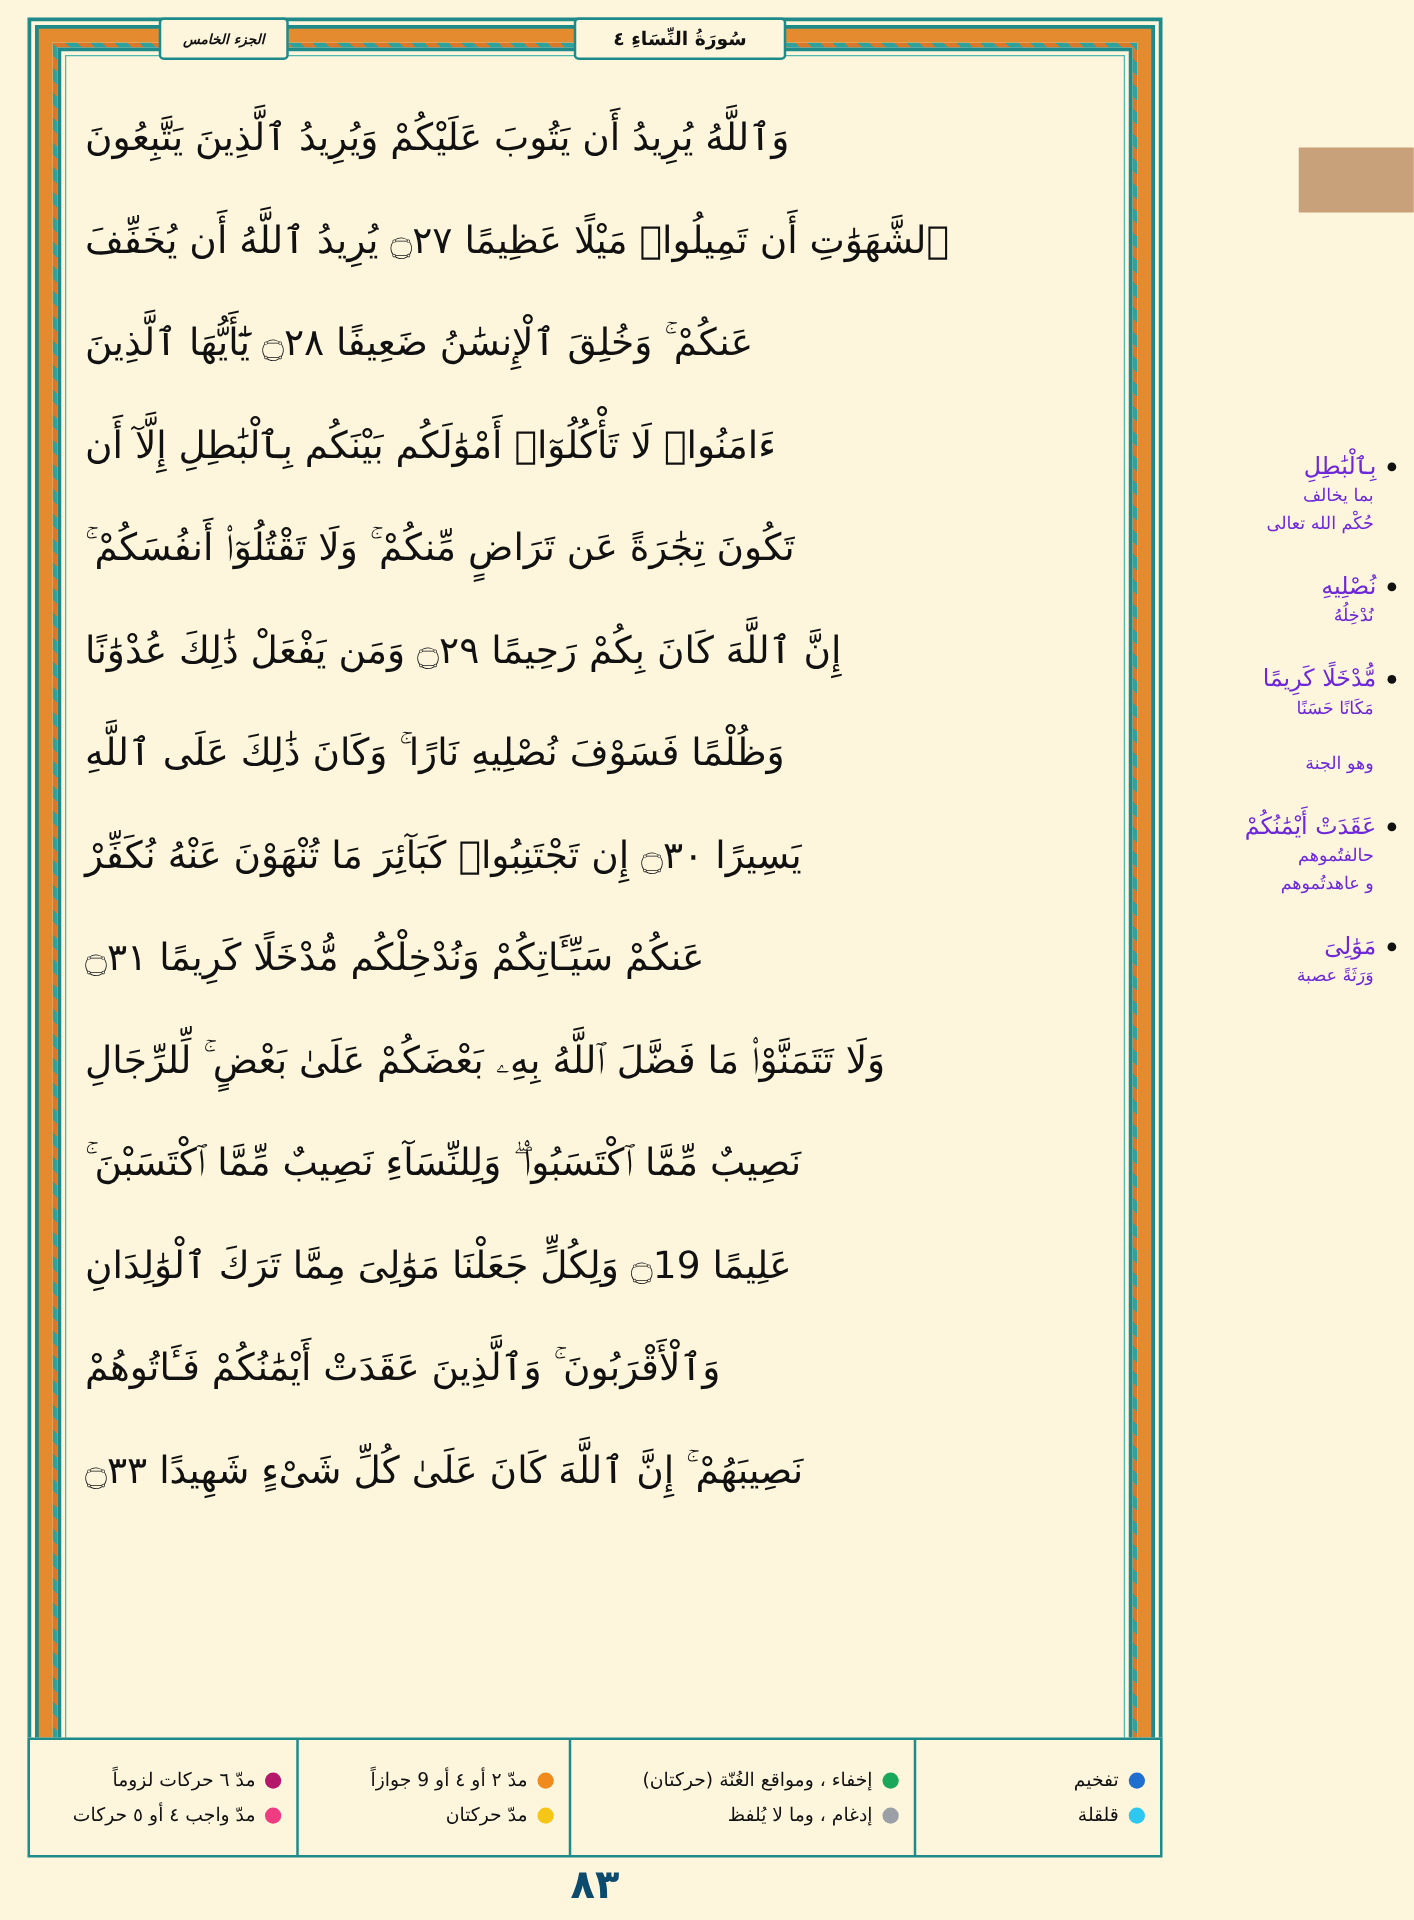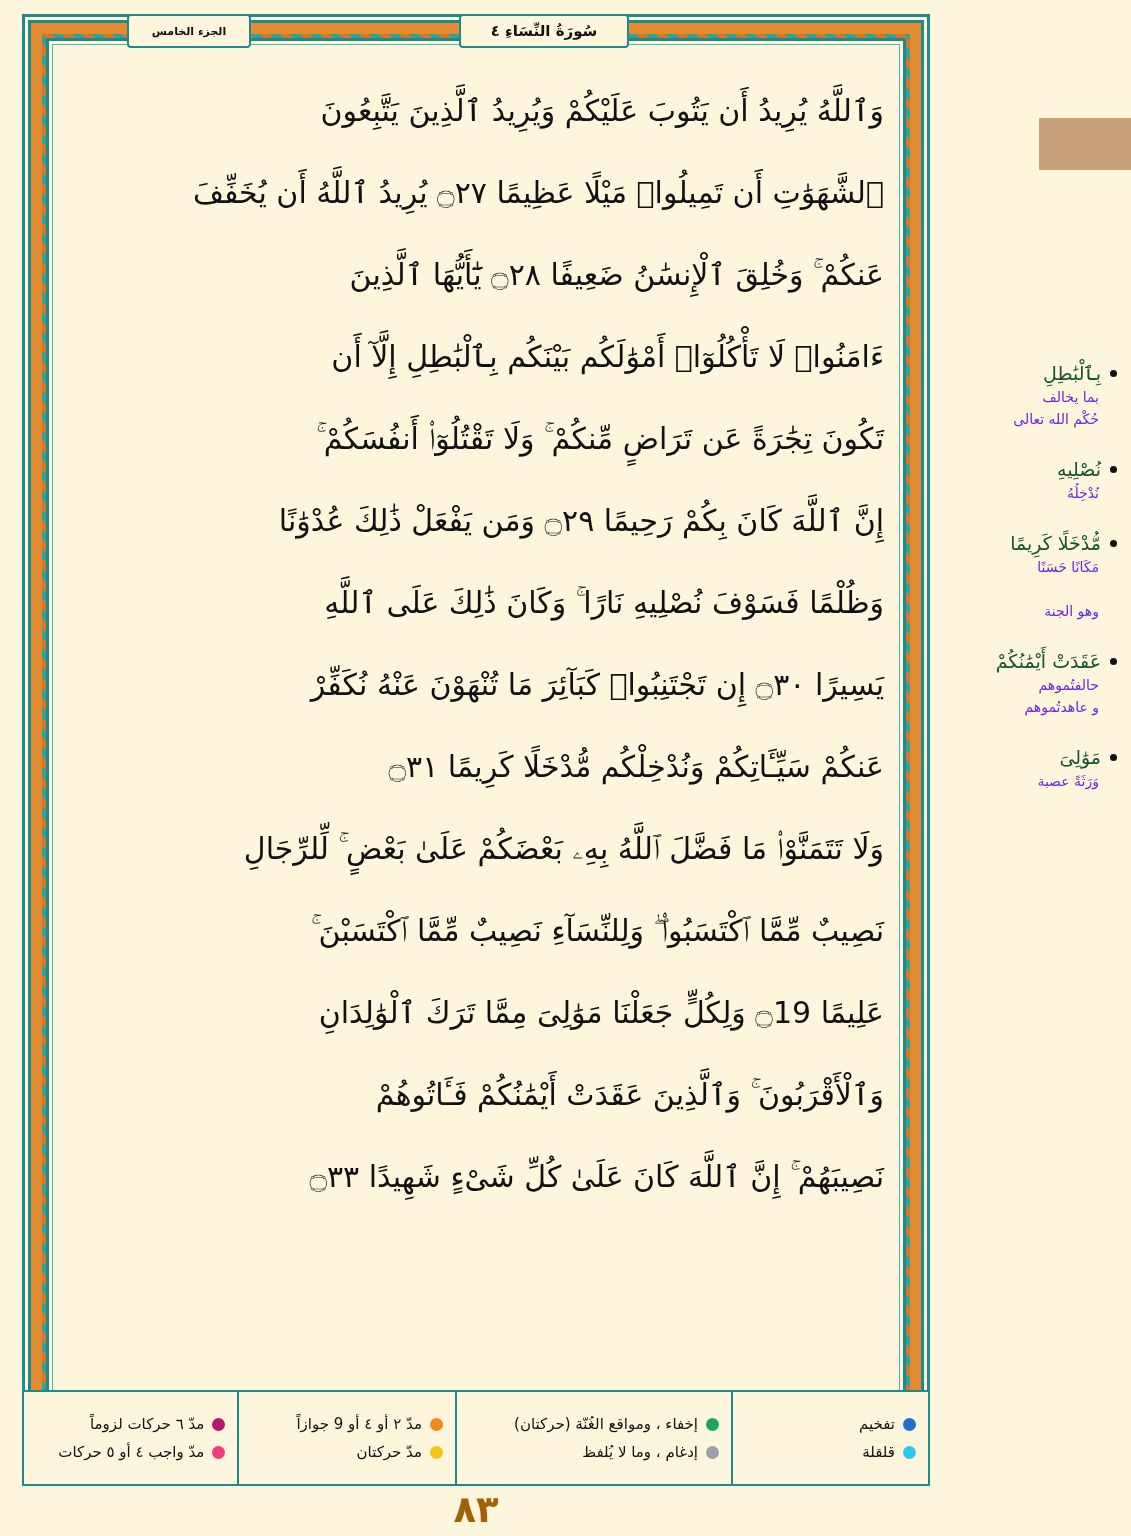--- a/index.html
+++ b/index.html
@@ -89,21 +89,21 @@
     background: #fdf6dd;
     border: 2px solid #1f8a8a;
     border-radius: 4px;
     display: flex;
     align-items: center;
     justify-content: center;
     padding: 0 14px;
     box-sizing: border-box;
   }
   .cartouche-surah { left: 437px; width: 170px; }
-  .cartouche-juz   { left: 105px; width: 124px; }
+  .cartouche-juz   { left: 105px; width: 104px; font-style: italic; }
   .cartouche span {
     font-family: "DejaVu Sans", sans-serif;
     font-size: 15px;
     font-weight: bold;
     color: #111;
     direction: rtl;
     white-space: nowrap;
   }
   .cartouche-juz span { font-size: 11px; }
 
@@ -118,38 +118,38 @@
     text-align: center;
     padding: 10px 8px;
     box-sizing: border-box;
   }
   .ayah-line {
     font-family: "DejaVu Sans", sans-serif;
     font-size: 30px;
     line-height: 82px;
     color: #111;
     white-space: nowrap;
-    text-align: right;
+    text-align: left;
     letter-spacing: 0px;
     direction: rtl;
   }
 
   
   .margin-notes {
     position: absolute;
     right: 14px;
     top: 360px;
     width: 170px;
     direction: rtl;
     text-align: right;
   }
   .note-group { margin-bottom: 26px; }
   .note-head {
     font-size: 19px;
-    color: #14532d;
+    color: #6d28d9;
     line-height: 26px;
     position: relative;
     padding-right: 16px;
   }
   .note-head::before {
     content: "";
     position: absolute;
     right: 0;
     top: 10px;
     width: 7px;
@@ -214,23 +214,23 @@
     flex: 0 0 13px;
   }
 
   
   .page-number {
     position: absolute;
     left: 0;
     top: 1488px;
     width: 952px;
     text-align: center;
-    font-size: 37px;
+    font-size: 32px;
     font-weight: bold;
-    color: #a16207;
+    color: #0c4a6e;
   }
 </style>
 </head>
 <body>
 
 <div class="page">
 
   <div class="frame-outer"></div>
   <div class="frame-band"></div>
   <div class="frame-inner"></div>

